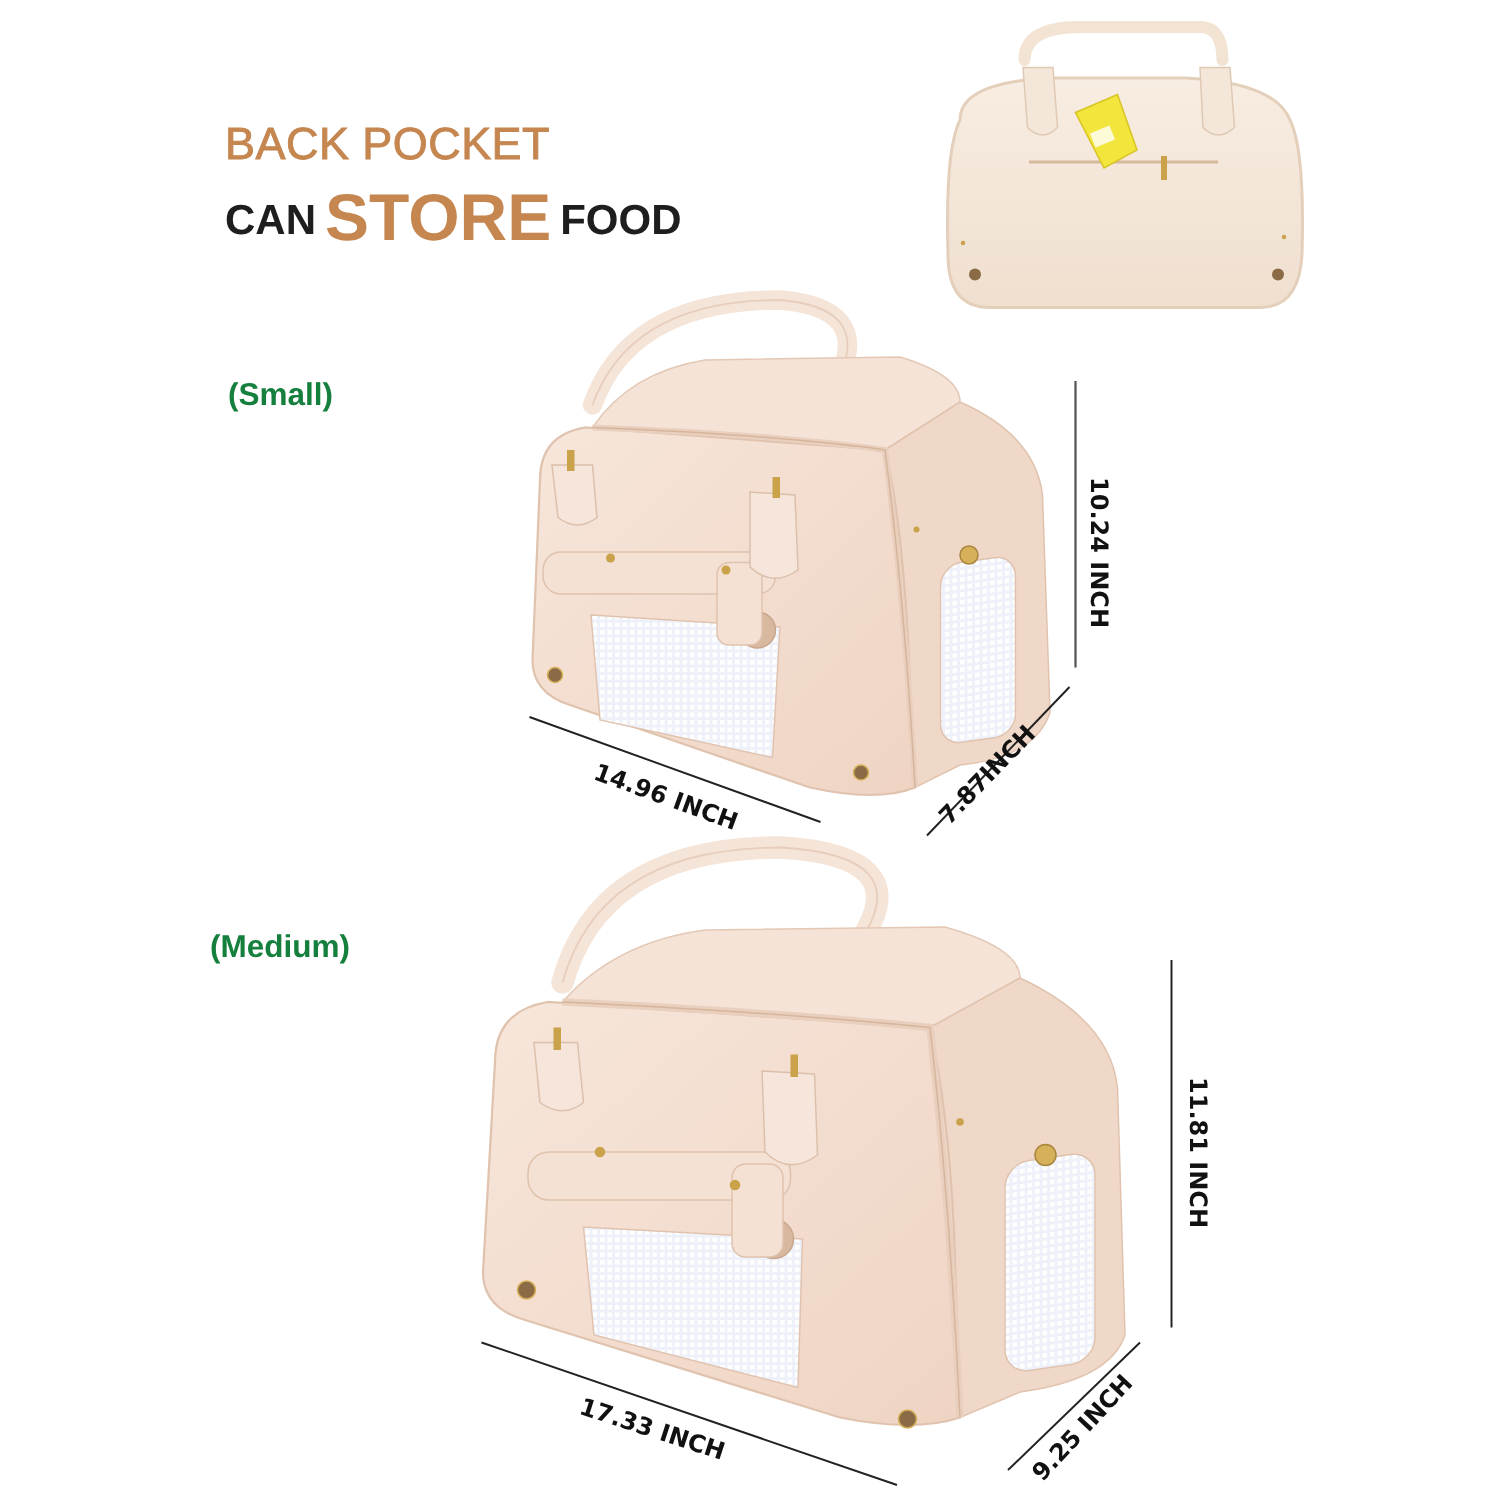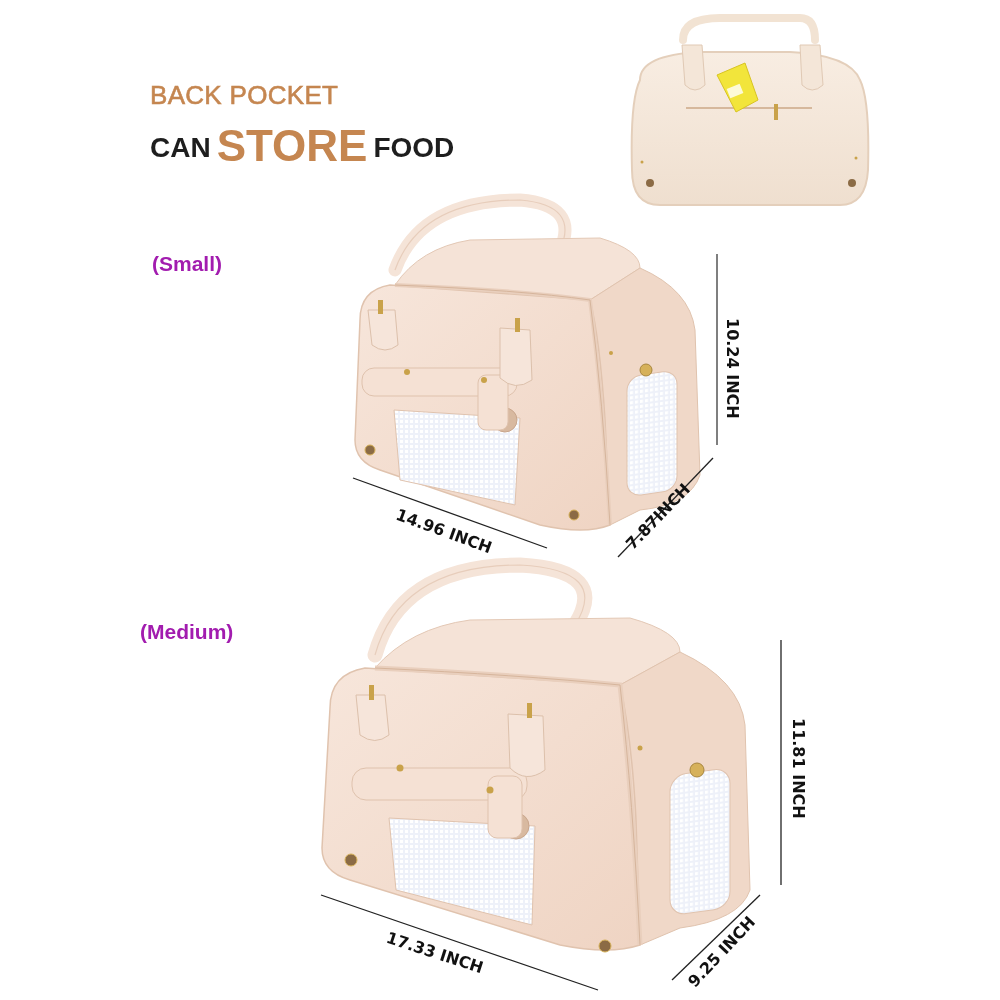--- a/index.html
+++ b/index.html
@@ -1,21 +1,21 @@
 <!DOCTYPE html>
 <html><head>
 <meta charset="utf-8">
 <style>
   html, body { margin:0; padding:0; background:#ffffff; }
   body { width:1000px; height:1000px; position:relative; overflow:hidden; font-family:"Liberation Sans", sans-serif; }
   .abs { position:absolute; }
-  .headline1 { left:150px; top:80px; font-size:26px; font-weight:400; color:#c58650; letter-spacing:0.3px; -webkit-text-stroke:0.6px #c58650; }
+  .headline1 { left:150px; top:80px; font-size:30px; font-weight:400; color:#c58650; letter-spacing:0.3px; -webkit-text-stroke:0.6px #c58650; }
   .headline2 { left:150px; top:117px; font-size:28px; color:#1e1e1e; font-weight:700; white-space:nowrap; }
   .headline2 .accent { color:#c58650; font-size:44px; font-weight:700; position:relative; top:4px; margin:15px 6px; }
-  .size-label { font-size:21px; font-weight:700; color:#a21caf; }
+  .size-label { font-size:21px; font-weight:700; color:#15803d; }
   .dim-text { font-size:16px; font-weight:700; color:#111; white-space:nowrap; transform-origin:left top; font-family:"DejaVu Sans", sans-serif; }
   svg { position:absolute; left:0; top:0; }
 </style>
 </head>
 <body>
 
 <div class="abs headline1">BACK POCKET</div>
 <div class="abs headline2">
   <span>CAN</span><span class="accent">STORE</span><span>FOOD</span>
 </div>

